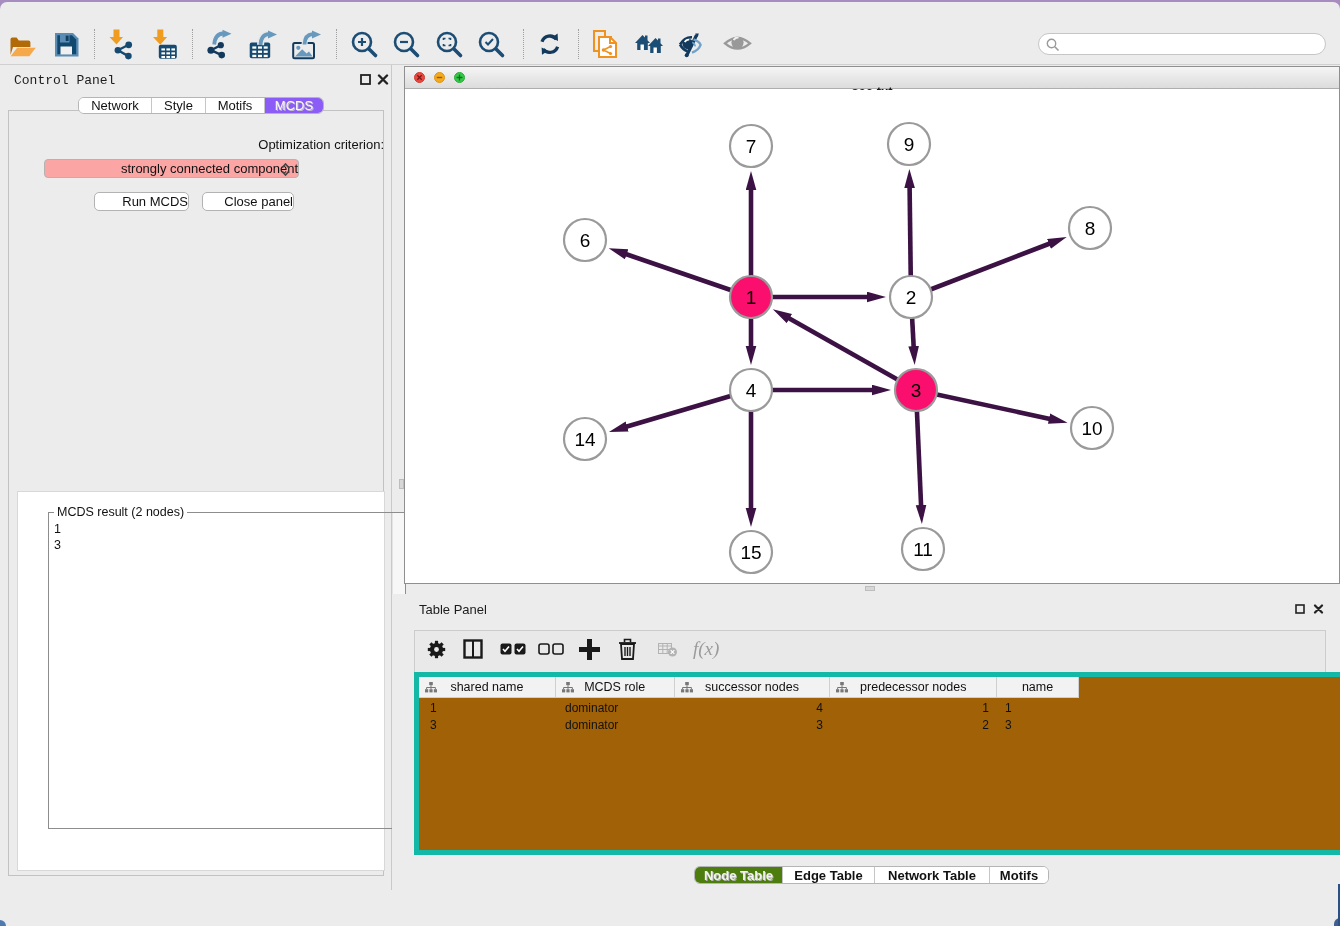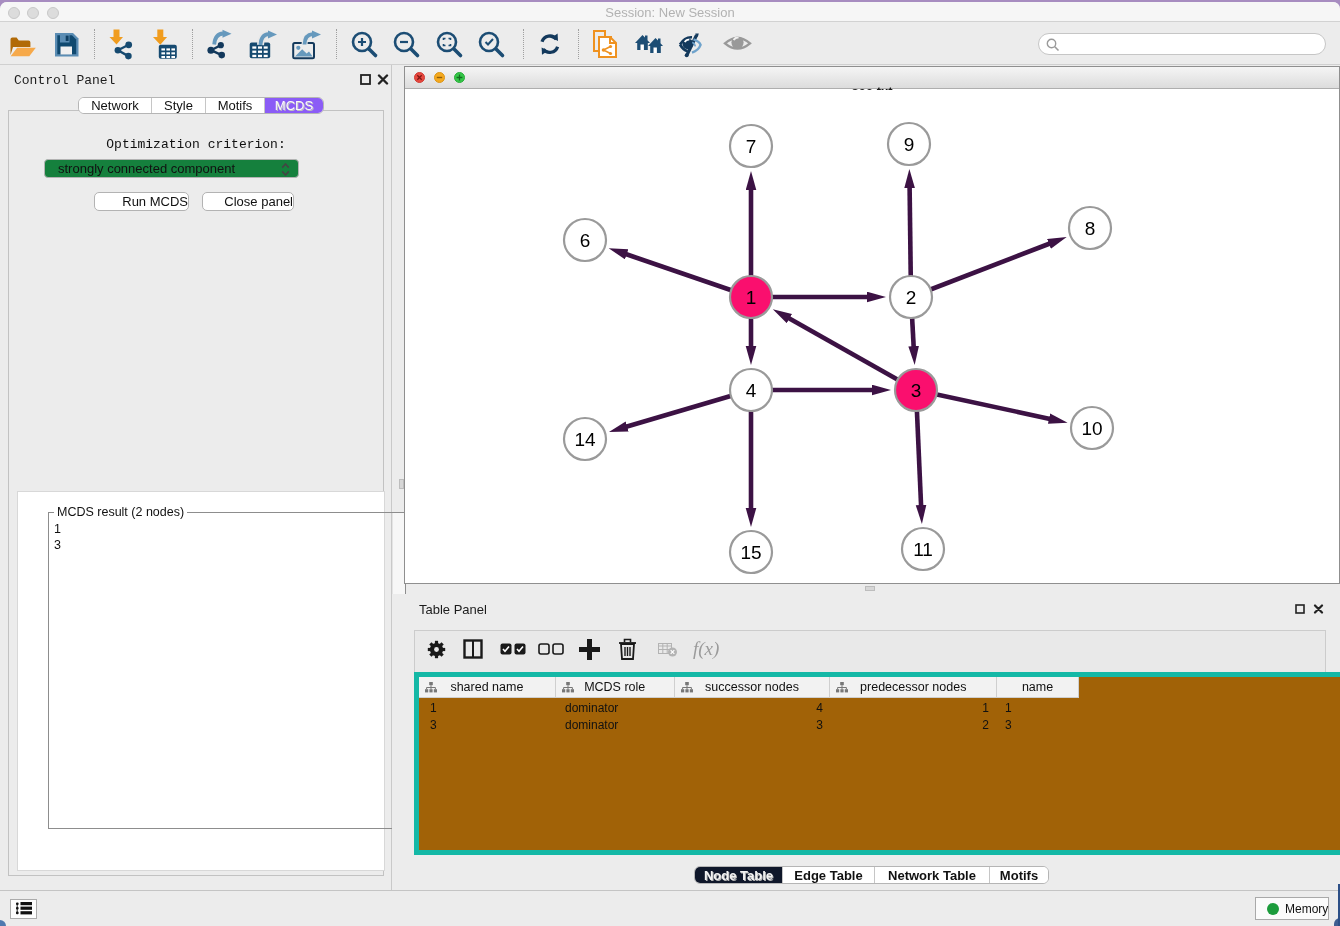--- a/index.html
+++ b/index.html
@@ -17,27 +17,27 @@
 .tsep { position:absolute; top:6px; height:30px; width:0; border-left:1px dotted #9f9f9f; }
 #searchbox { position:absolute; left:1038px; top:10px; width:288px; height:22px; background:#fff; border:1px solid #c6c6c6; border-radius:11px; }
 
 #cpanel { position:absolute; left:0; top:63px; width:392px; height:825px; background:#ececec; border-right:1px solid #c9c9c9; }
 #cpanel-hdr { position:absolute; left:14px; top:8px; font-size:13px; color:#1c1c1c;font-family:Liberation Mono, monospace; }
 .winbtn { position:absolute; top:9px; }
 
 .seg { position:absolute; display:flex; border:1px solid #b5b5b5; border-radius:6px; overflow:hidden; background:#fff; z-index:5; }
 .seg div { font-size:13px; color:#111; display:flex; align-items:center; justify-content:center; border-right:1px solid #c6c6c6; background:#fff; }
 .seg div:last-child { border-right:none; }
-.seg div.on { background:#0f172a; color:#f2f2f2; text-shadow:1px 1px 0 #b5b5b5; }
+.seg div.on { background:#4d7c0f; color:#f2f2f2; text-shadow:1px 1px 0 #b5b5b5; }
 #cptabs div.on { background:#8b5cf6; color:#fbfbfb; text-shadow:1px 1px 0 #c0c0c0; }
 #cptabs { left:78px; top:32px; height:17px; }
 #cptabs .w1{width:73px}#cptabs .w2{width:54px}#cptabs .w3{width:59px}#cptabs .w4{width:58px}
 #cpbox { position:absolute; left:8px; top:45px; width:376px; height:766px; border:1px solid #c2c2c2; }
-#optlabel { position:absolute; left:8px; top:72px; width:376px; text-align:center; font-size:13px; color:#111;font-family:Liberation Mono, monospace; }
-#combo { position:absolute; left:44px; top:94px; width:255px; height:19px; background:#15803d; border:1px solid #b3b3b3; border-radius:4px; font-size:13px; color:#111; line-height:17px; padding-left:13px; }
+#optlabel { position:absolute; left:8px; top:72px; width:376px; text-align:right; font-size:13px; color:#111; }
+#combo { position:absolute; left:44px; top:94px; width:255px; height:19px; background:#fca5a5; border:1px solid #b3b3b3; border-radius:4px; font-size:13px; color:#111; line-height:17px; padding-left:13px;text-align:right; }
 .btn { position:absolute; height:19px; background:#fff; border:1px solid #b3b3b3; border-radius:5px; font-size:13px; color:#111; text-align:right; line-height:17px; }
 #btn-run { left:94px; top:127px; width:95px; }
 #btn-close { left:202px; top:127px; width:92px; }
 
 #mcdspane { position:absolute; left:17px; top:426px; width:368px; height:380px; background:#fff; border:1px solid #d8d8d8; }
 #mcdsbox { position:absolute; left:3px; top:20px; width:358px; height:317px; border:1px solid #8d8d8d;margin-left:27px; }
 #mcdslegend { position:absolute; left:5px; top:-8px; background:#fff; font-size:12.5px; color:#111; padding:0 3px; }
 #mcdsinner { position:absolute; left:0; top:0; width:100%; height:100%; font-size:12.5px; color:#111; }
 #mcdsinner .sbar { position:absolute; right:0; top:0; width:13px; height:100%; background:#f7f7f7; border-left:1px solid #e4e4e4; }
 
@@ -63,26 +63,20 @@
 
 #statusbar { position:absolute; left:0; top:888px; width:1340px; height:36px; background:#ececec; border-top:1px solid #c4c4c4; }
 #listbtn { position:absolute; left:10px; top:8px; width:27px; height:20px; background:#fdfdfd; border:1px solid #ababab; }
 #membtn { position:absolute; left:1255px; top:6px; width:74px; height:23px; background:#fbfbfb; border:1px solid #a9a9a9; font-size:12px; color:#111; }
 
 .grip { position:absolute; background:#d7d7d7; border:1px solid #bdbdbd; }
 </style>
 </head>
 <body>
 <div id="win">
-  <div id="titlebar">
-    <div class="tl t1"></div>
-      <div class="tl t2"></div>
-      <div class="tl t3"></div>
-    <div id="titletext">Session: New Session</div>
-  </div>
   <div id="toolbar">
     <svg class="tbi" style="left:7px" viewBox="0 0 30 30">
       <path d="M3.5 26 V10.5 C3.5 9.4 4.3 8.6 5.4 8.6 H9.6 L11.8 11.6 H21.5 C22.6 11.6 23.4 12.4 23.4 13.5 V18 H6 z" fill="#b16a07"></path>
       <path d="M3.6 27.2 L10.1 18.8 H28.8 L22.3 27.2 z" fill="#f6a94a"></path>
     </svg>
     <svg class="tbi" style="left:51px" viewBox="0 0 30 30">
       <path d="M4 4 H22 L27.5 9.5 V27.5 H4 z" fill="#5b8db4"></path>
       <path d="M6.3 6.3 H21 L25.2 10.5 V25.2 H6.3 z" fill="#10496f"></path>
       <rect x="9" y="5" width="9.5" height="8.5" fill="#5b8db4"></rect>
       <rect x="14.7" y="6.6" width="2.9" height="5.4" fill="#0f3f63"></rect>
@@ -434,37 +428,18 @@
         <span style="left:586px">3</span>
       </div>
     </div>
     <div class="seg" id="ttabs">
       <div class="w1 on">Node Table</div>
         <div class="w2">Edge Table</div>
         <div class="w3">Network Table</div>
         <div class="w4">Motifs</div>
     </div>
   </div>
-  <div id="statusbar">
-    <div id="listbtn">
-      <svg width="16" height="13" viewBox="0 0 16 13" style="position:absolute;left:5px;top:2px">
-        <line x1="1.2" y1="1" x2="1.2" y2="12" stroke="#111" stroke-width="0.9"></line>
-        <g fill="#111">
-          <rect x="0" y="0.5" width="2.6" height="2.6" rx="1"></rect>
-            <rect x="4.5" y="0" width="11.5" height="3.2"></rect>
-          <rect x="0" y="5" width="2.6" height="2.6" rx="1"></rect>
-            <rect x="4.5" y="4.6" width="11.5" height="3.2"></rect>
-          <rect x="0" y="9.6" width="2.6" height="2.6" rx="1"></rect>
-            <rect x="4.5" y="9.2" width="11.5" height="3.2"></rect>
-        </g>
-      </svg>
-    </div>
-    <div id="membtn">
-      <span style="position:absolute;left:11px;top:5px;width:12px;height:12px;border-radius:50%;background:#1c9c3c"></span>
-      <span style="position:absolute;left:29px;top:4px">Memory</span>
-    </div>
-  </div>
   <div class="grip" style="left:399px;top:477px;width:5px;height:10px"></div>
   <div class="grip" style="left:865px;top:584px;width:10px;height:5px"></div>
 </div>
 <div style="position:absolute;left:0;top:920px;width:6px;height:6px;background:#3465a4;border-radius:0 6px 0 0;opacity:0.85"></div>
 <div style="position:absolute;left:1338px;top:884px;width:2px;height:42px;background:#2c4f87"></div>
 <div style="position:absolute;left:1334px;top:918px;width:6px;height:8px;background:#2c4f87;border-radius:6px 0 0 0;opacity:0.9"></div>
 
 </body></html>

